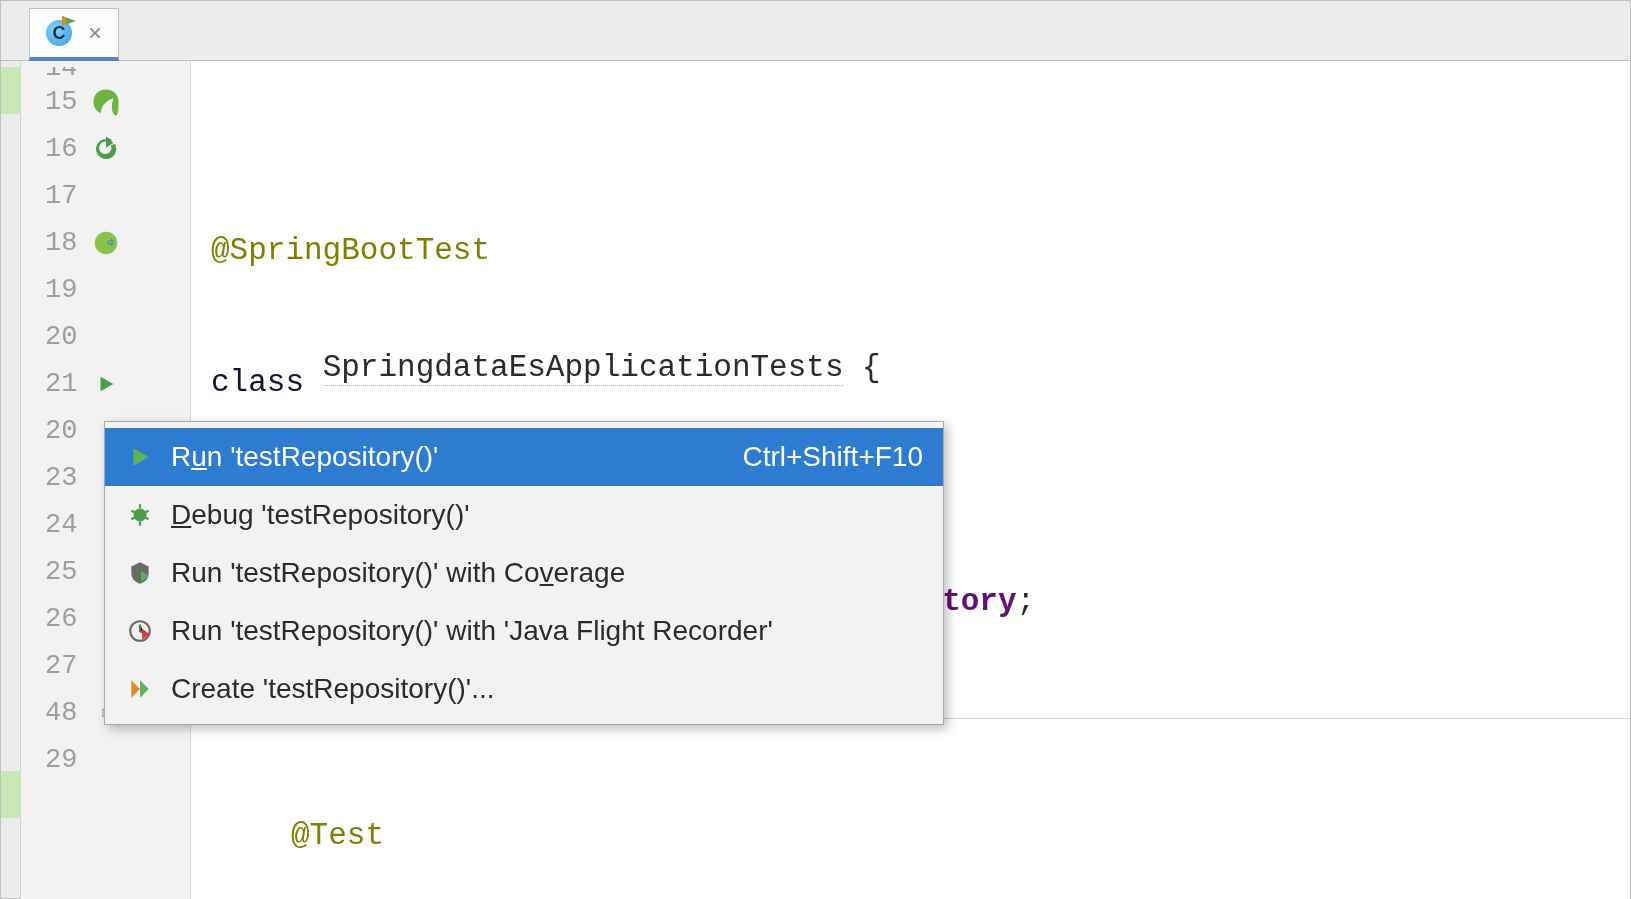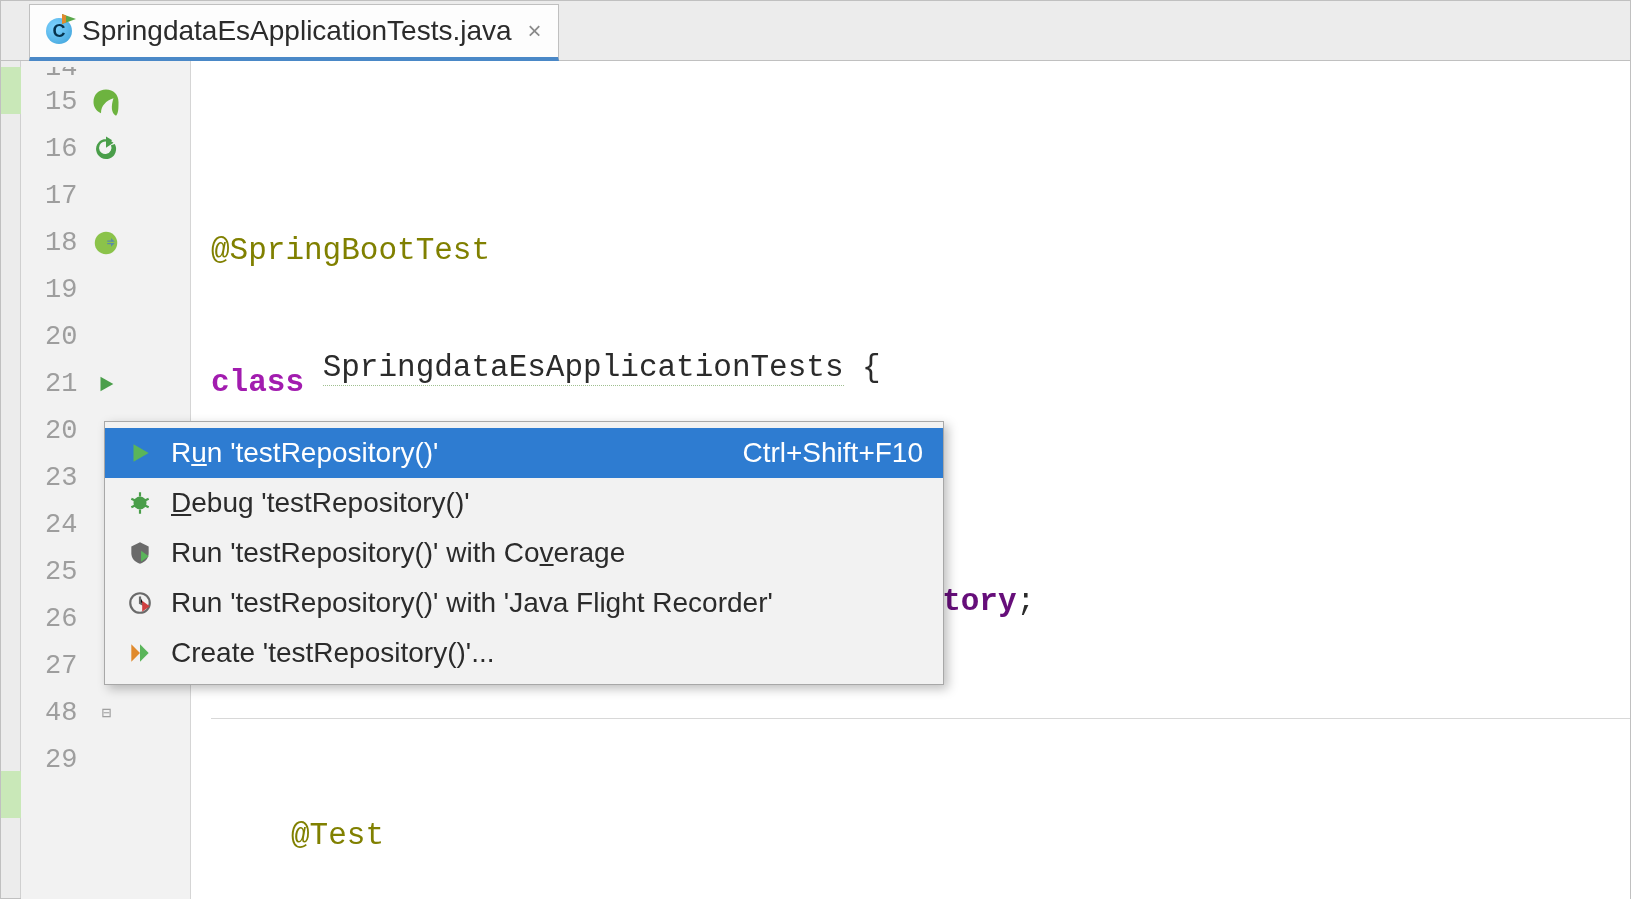--- a/index.html
+++ b/index.html
@@ -112,38 +112,38 @@
 .code-row {
   height: 47px;
   display: flex;
   align-items: center;
 }
 .hr-sep {
   border-top: 1px solid #d8d8d8;
   margin: 0;
 }
 .anno { color: #808000; }
-.kw { color: #a21caf; font-weight: bold; margin-top: 30px; }
+.kw { color: #0f172a; font-weight: normal; margin-top: 30px; }
 .classname { color: #2b2b2b; }
 .field { color: #660e7a; font-weight: bold; }
 .context-menu {
   position: absolute;
   left: 103px;
   top: 420px;
   width: 840px;
   background: #f2f2f2;
   border: 1px solid #a8a8a8;
   box-shadow: 4px 4px 10px rgba(0,0,0,0.25);
   padding: 6px 0;
   z-index: 100;
 }
 .menu-item {
   display: flex;
   align-items: center;
-  height: 50px;
+  height: 58px;
   padding: 0 20px;
   font-size: 28px;
   color: #2b2b2b;
   gap: 16px;
 }
 .menu-item.selected {
   background: #2e7cd1;
   color: #ffffff;
 }
 .menu-item .m-icon {
@@ -183,21 +183,20 @@
 }
 </style>
 </head>
 <body>
 
 <div class="window">
   <div class="tab-bar">
     <div class="tab" style="position:relative;">
       <div class="selection-bg"></div>
       <span class="file-icon">C</span>
-      <span>SpringdataEsApplicationTests.java</span>
       <span class="close">×</span>
     </div>
   </div>
 
   <div class="left-edge">
     <div class="green-bar" style="top:6px; height:47px;"></div>
     <div class="green-bar" style="top:710px; height:47px;"></div>
   </div>
 
   <div class="editor-area" style="margin-left:20px;">

